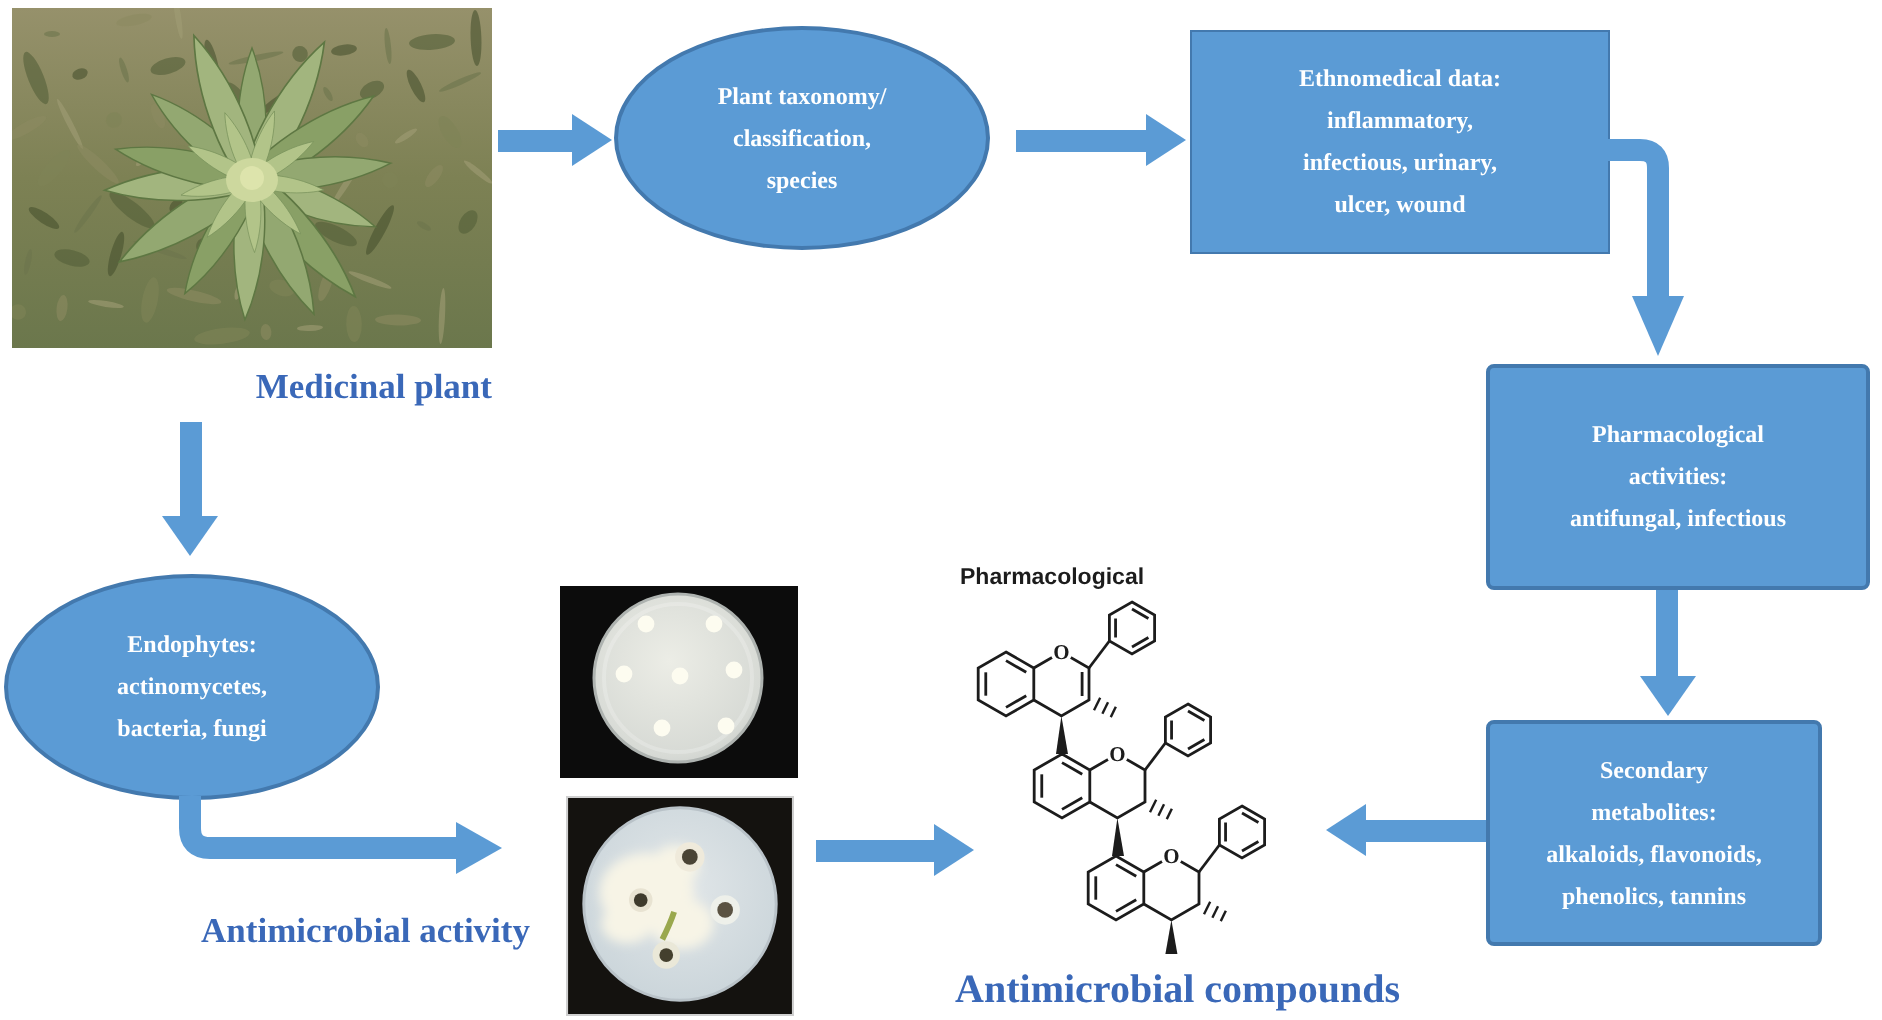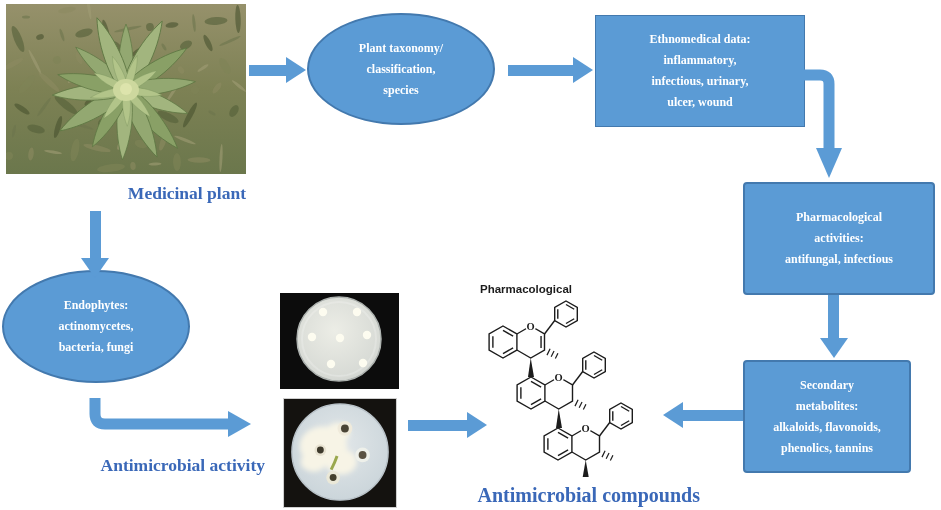--- a/index.html
+++ b/index.html
@@ -221,21 +221,21 @@
   <div>antifungal, infectious</div>
 </div>
 
 <div class="node rounded" style="left:743px;top:360px;width:168px;height:113px">
   <div>Secondary</div>
   <div>metabolites:</div>
   <div>alkaloids, flavonoids,</div>
   <div>phenolics, tannins</div>
 </div>
 
-<div class="node ellipse" style="left:2px;top:270px;width:188px;height:113px">
+<div class="node ellipse" style="left:2px;top:287px;width:188px;height:113px">
   <div>Endophytes:</div>
   <div>actinomycetes,</div>
   <div>bacteria, fungi</div>
 </div>
 
 <div class="ah" style="left:249px;top:57px;width:57px;height:26px">
   <div class="sh"></div>
   <div class="hr"></div>
 </div>
 

